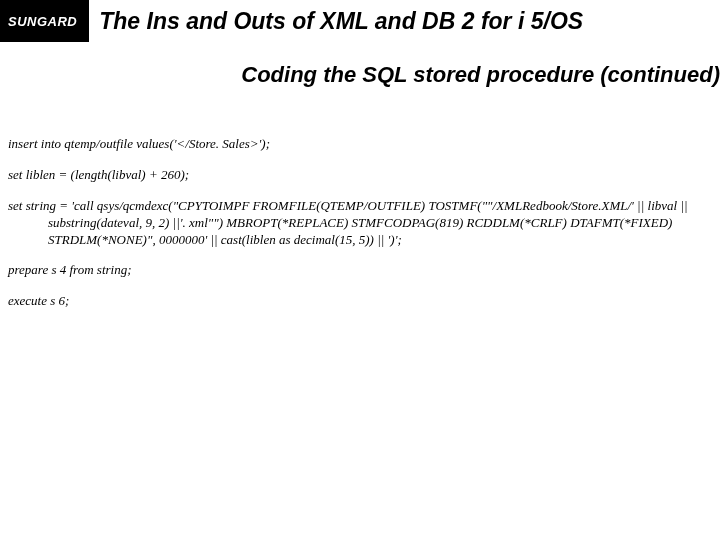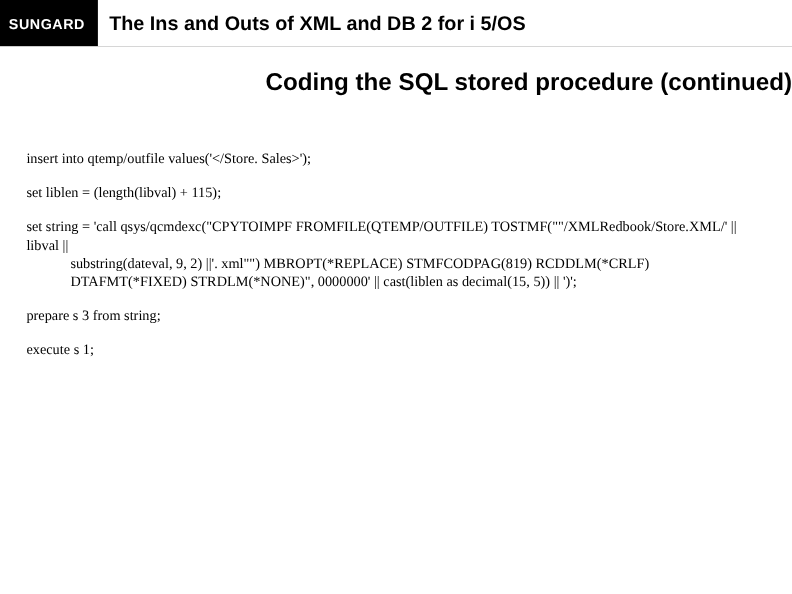--- a/index.html
+++ b/index.html
@@ -1,42 +1,42 @@
 <!DOCTYPE html>
 <html><head>
 <meta charset="utf-8">
 <style>
   * { margin: 0; padding: 0; box-sizing: border-box; }
   html, body { width: 720px; height: 540px; background: #fff; font-family: Arial, Helvetica, sans-serif; }
-  .slide { width: 720px; height: 540px; position: relative; }
+  .slide { width: 720px; height: 540px; position: relative; font-style: italic; }
   .header-bar { width: 100%; height: 42px; background: #000; display: flex; align-items: center; }
   .logo { color: #fff; font-weight: bold; font-size: 13px; letter-spacing: 0.5px; padding-left: 8px; padding-right: 12px; font-family: Arial, sans-serif; }
   .title-wrap { background: #fff; height: 42px; display: flex; align-items: center; padding-left: 10px; flex: 1; }
-  .title { font-size: 18px; font-weight: bold; color: #000; }
+  .title { font-size: 23px; font-weight: bold; color: #000; }
   .subtitle { font-size: 22px; font-weight: bold; color: #000; margin: 20px 0 18px 14px; text-align: right; }
-  .content { padding: 0 24px; margin-top: 48px; }
+  .content { padding: 0 8px; margin-top: 48px; }
   .code-line { font-family: "Times New Roman", Times, serif; font-size: 13px; color: #000; margin-bottom: 14px; line-height: 1.3; }
   .indent { padding-left: 40px; display: block; }
 </style>
 </head>
 <body>
 
 <div class="slide">
   <div class="header-bar">
     <div class="logo">SUNGARD</div>
     <div class="title-wrap">
       <div class="title">The Ins and Outs of XML and DB 2 for i 5/OS</div>
     </div>
   </div>
 
   <div class="subtitle">Coding the SQL stored procedure (continued)</div>
 
   <div class="content">
     <div class="code-line">insert into qtemp/outfile values('&lt;/Store. Sales&gt;');</div>
-    <div class="code-line">set liblen = (length(libval) + 115);</div>
+    <div class="code-line">set liblen = (length(libval) + 260);</div>
     <div class="code-line">
       <span>set string = 'call qsys/qcmdexc("CPYTOIMPF FROMFILE(QTEMP/OUTFILE) TOSTMF(""/XMLRedbook/Store.XML/' || libval ||</span>
       <span class="indent">substring(dateval, 9, 2) ||'. xml"") MBROPT(*REPLACE) STMFCODPAG(819) RCDDLM(*CRLF) DTAFMT(*FIXED) STRDLM(*NONE)", 0000000' || cast(liblen as decimal(15, 5)) || ')';</span>
     </div>
-    <div class="code-line">prepare s 3 from string;</div>
-    <div class="code-line">execute s 1;</div>
+    <div class="code-line">prepare s 4 from string;</div>
+    <div class="code-line">execute s 6;</div>
   </div>
 </div>
 
 </body></html>

